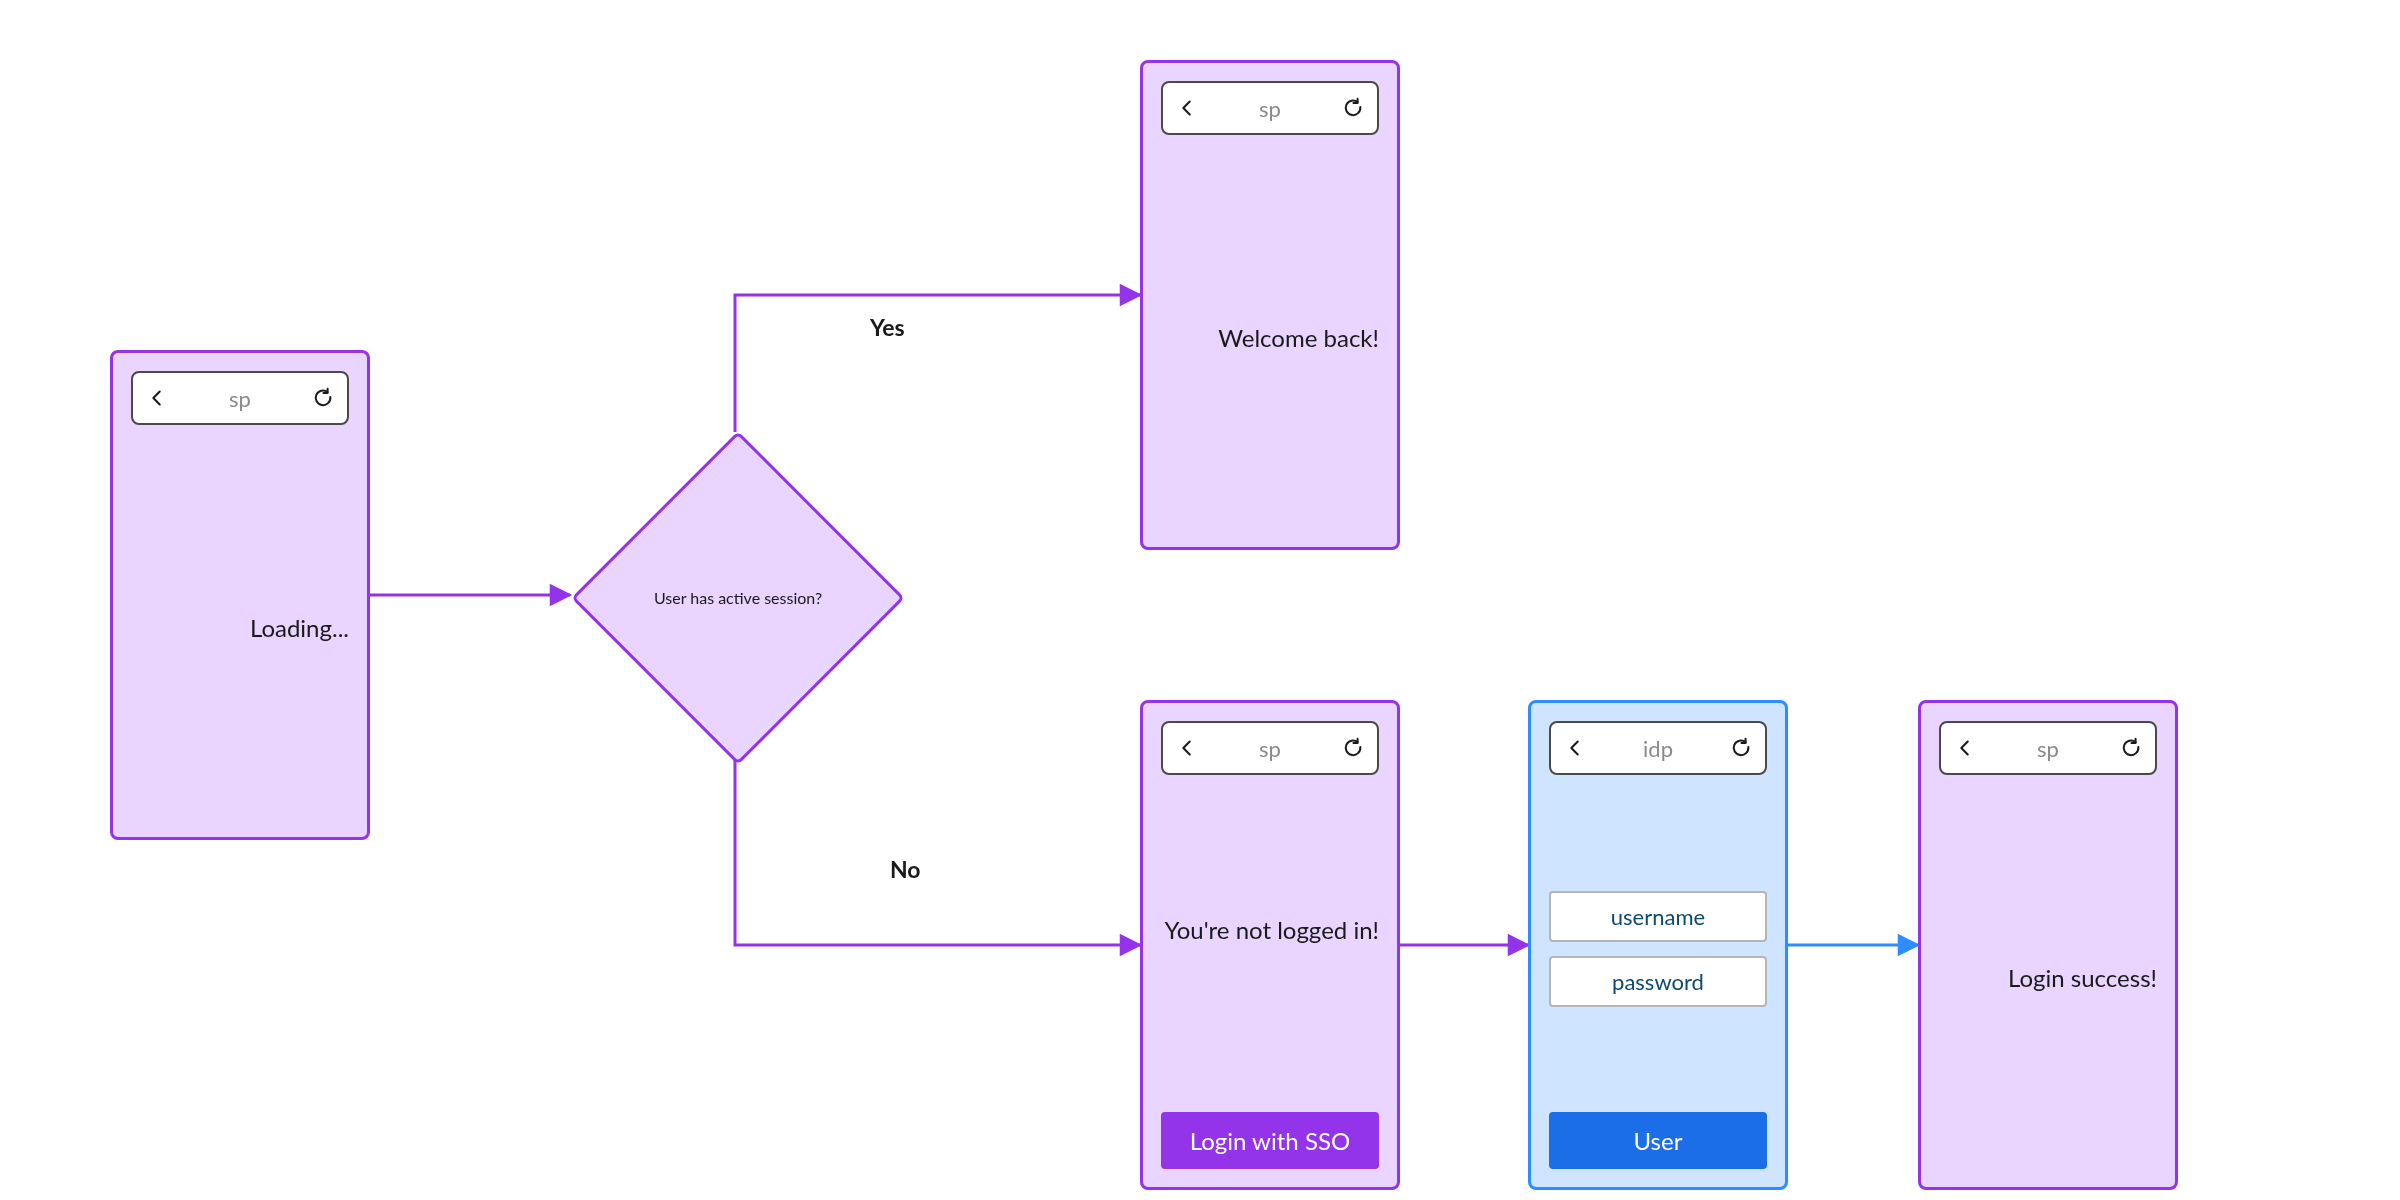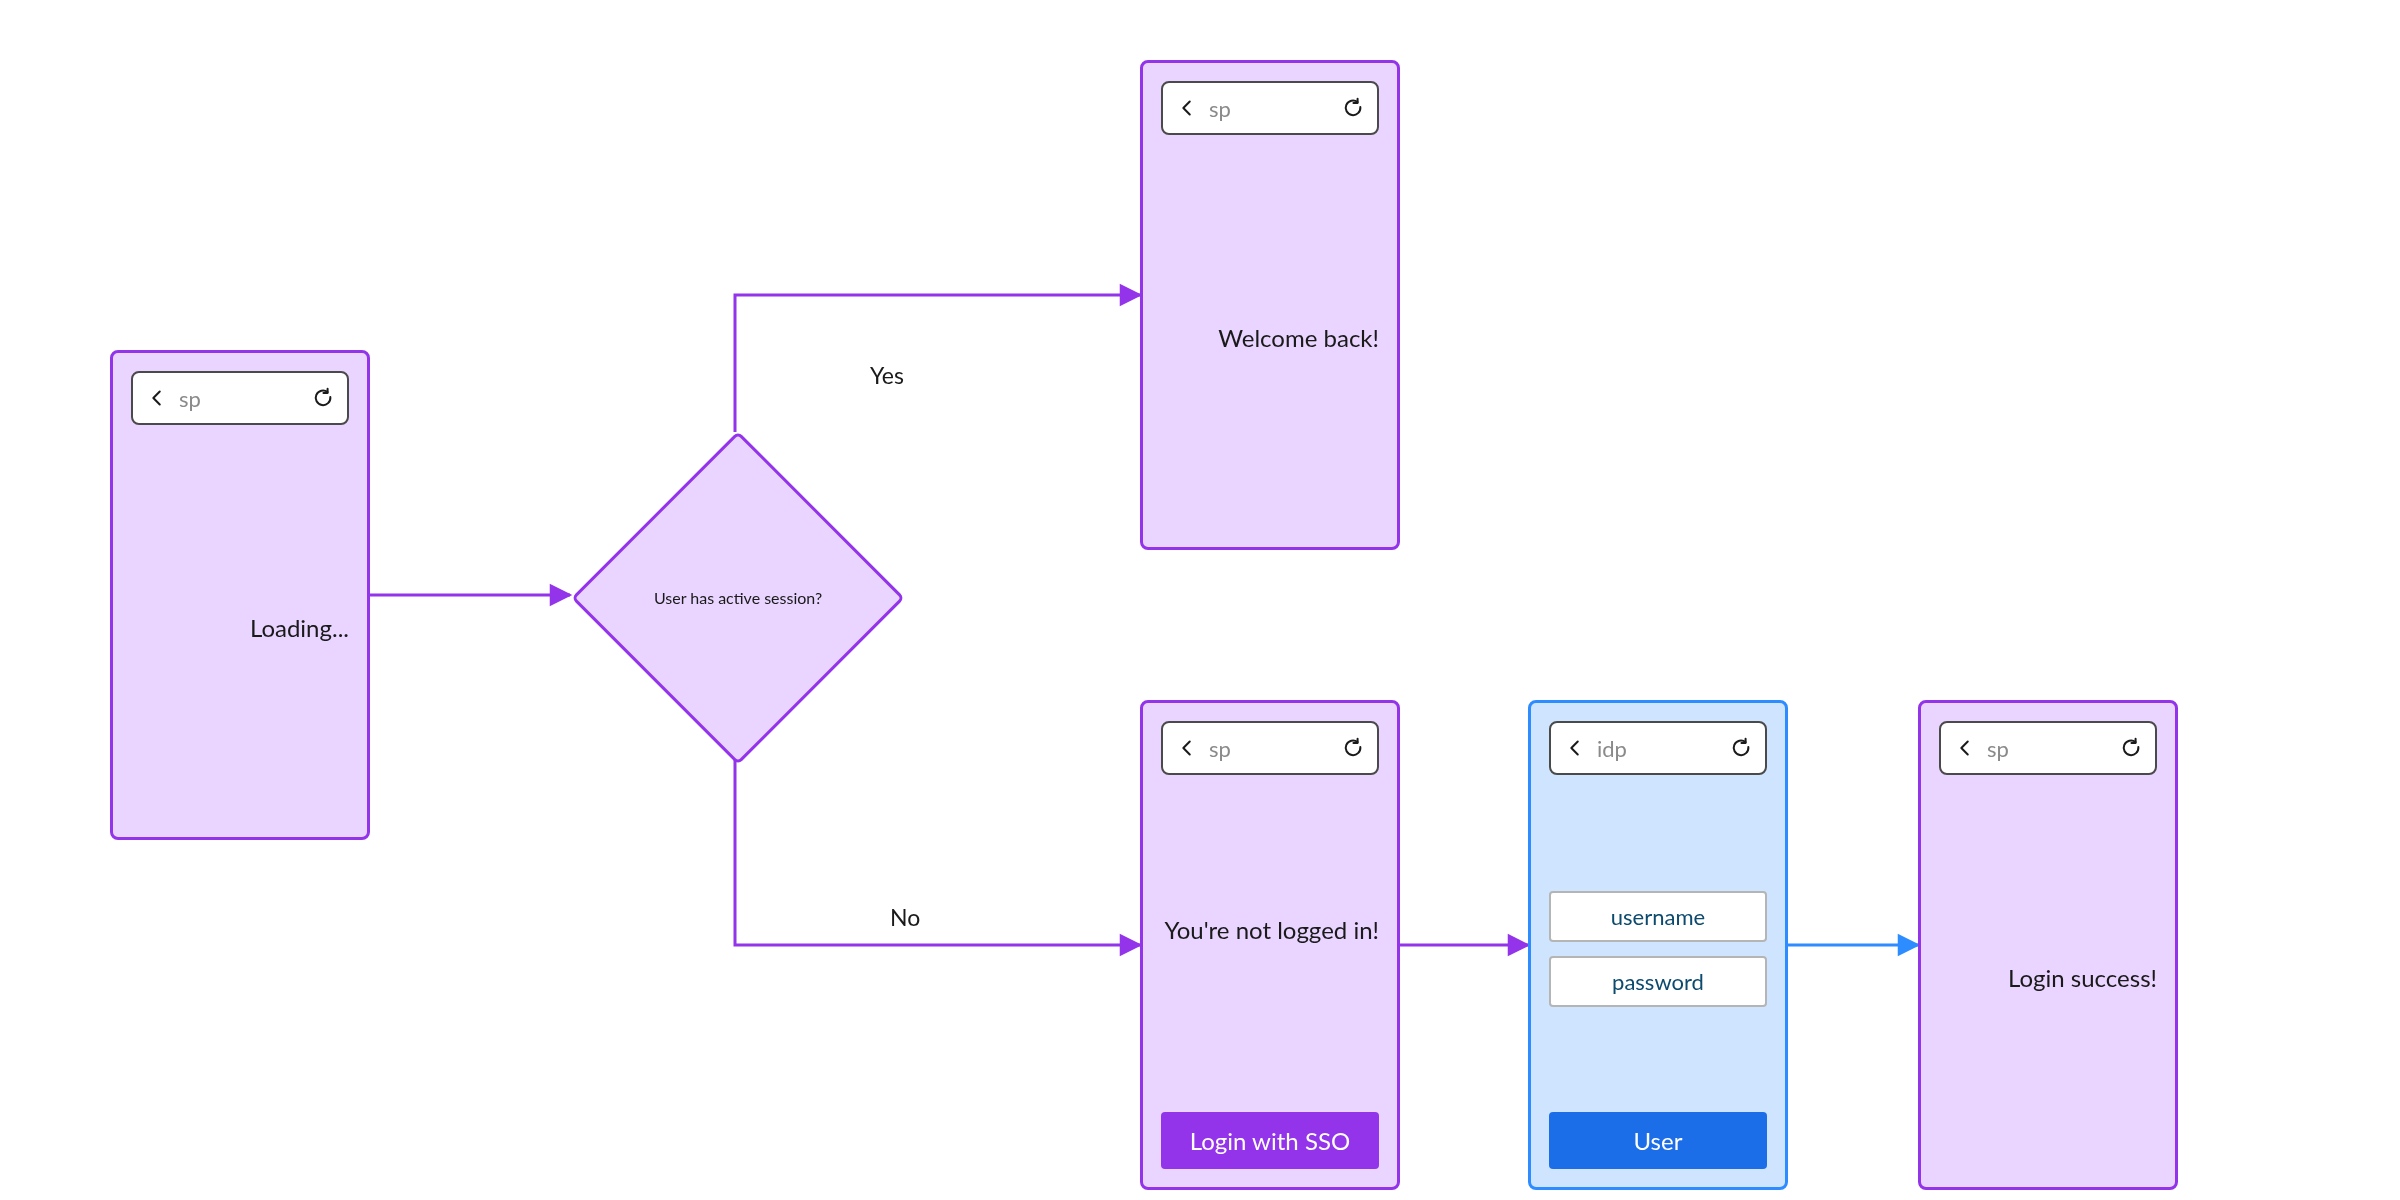--- a/index.html
+++ b/index.html
@@ -61,20 +61,21 @@
     gap: 10px;
     background: #ffffff;
     border: 2px solid #4a4a4a;
     border-radius: 8px;
     padding: 8px 12px;
     height: 34px;
     margin-bottom: 10px;
   }
   .addr .host {
     flex: 1 1 auto;
+    text-align: center;
     color: #8a8a8a;
     font-size: 22px;
   }
   .icon {
     display: inline-flex;
     width: 24px;
     height: 24px;
     align-items: center;
     justify-content: center;
   }
@@ -129,23 +130,22 @@
     align-items: center;
     justify-content: center;
     text-align: left;
     font-size: 16px;
     line-height: 1.35;
     pointer-events: none;
   }
   
   .edge-label {
     position: absolute;
-    font-weight: 400;
+    font-weight: 700;
     font-size: 23px;
-    margin-top: 48px;
   }
 </style>
 </head>
 <body>
 
 <div class="canvas">
 
   <svg class="connectors" viewBox="0 0 2400 1200">
     <defs>
       <marker id="arr-purple" viewBox="0 0 12 12" refX="10" refY="6" markerWidth="9" markerHeight="9" orient="auto-start-reverse">

